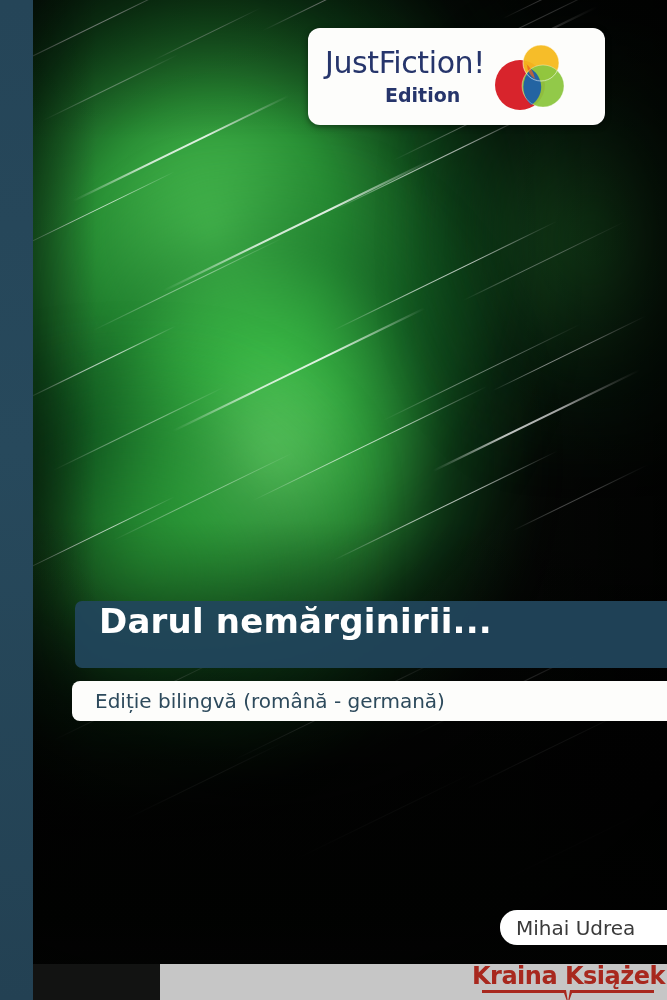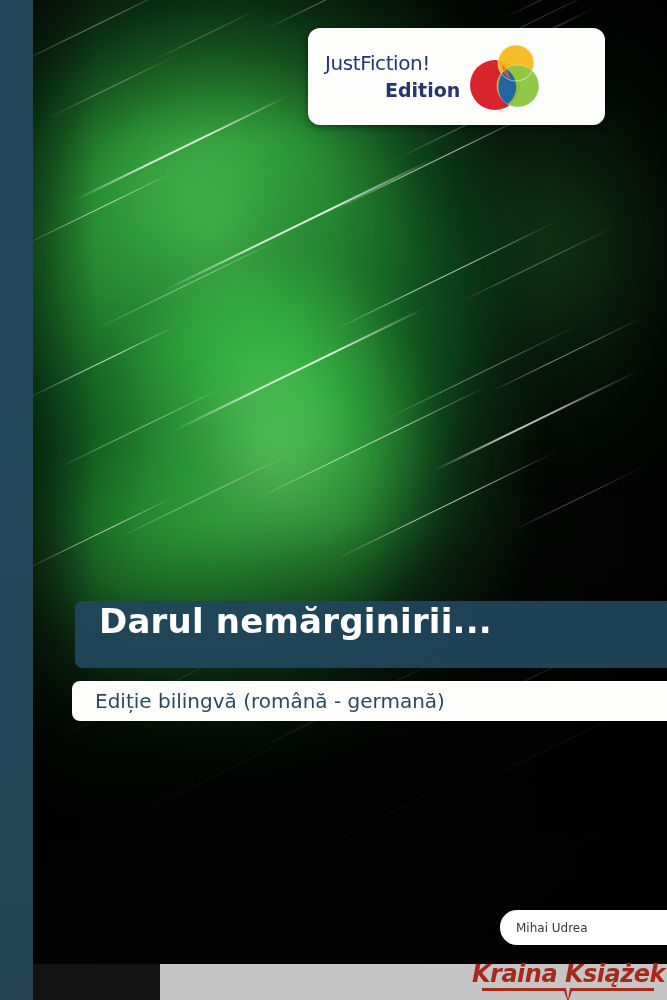--- a/index.html
+++ b/index.html
@@ -106,22 +106,22 @@
     z-index:12;
     display:flex; align-items:center;
   }
   .pub-text {
     margin-left:17px;
     display:flex; flex-direction:column;
     line-height:1;
   }
   .pub-name {
     font-family:"DejaVu Sans", sans-serif;
-    font-size:20px; font-weight:400;
-    color:#26356b; letter-spacing:-0.4px;
+    font-size:30px; font-weight:400;
+    color:#26356b; letter-spacing:-0.4px;text-align:right;
   }
   .pub-sub {
     font-family:"DejaVu Sans", sans-serif;
     font-size:19px; font-weight:700;
     color:#26356b;
     margin-top:8px; margin-left:60px;
   }
   .pub-mark {
     position:relative;
     width:74px; height:74px;
@@ -172,34 +172,34 @@
     position:absolute;
     left:500px; top:910px;
     width:167px; height:35px;
     background:#ffffff;
     border-radius:17px 0 0 17px;
     display:flex; align-items:center;
     z-index:11;
   }
   .author-text {
     font-family:"DejaVu Sans", sans-serif;
-    font-size:12px; font-weight:400;
+    font-size:20px; font-weight:400;
     color:#3a3a3a;
     margin-left:16px;
     white-space:nowrap;
   }
 
   
   .bottom-strip {
     position:absolute;
     left:160px; bottom:0;
     width:507px; height:36px;
     background:#c6c6c6;
     z-index:14;
-    display:flex; align-items:center; justify-content:flex-end;font-style:italic;
+    display:flex; align-items:flex-start; justify-content:flex-end;
   }
   .watermark {
     position:relative;
     margin-right:2px;
     display:flex; flex-direction:column; align-items:center;
   }
   .watermark-text {
     font-family:"DejaVu Sans", sans-serif;
     font-size:24px; font-weight:700;
     color:#a8281e;

